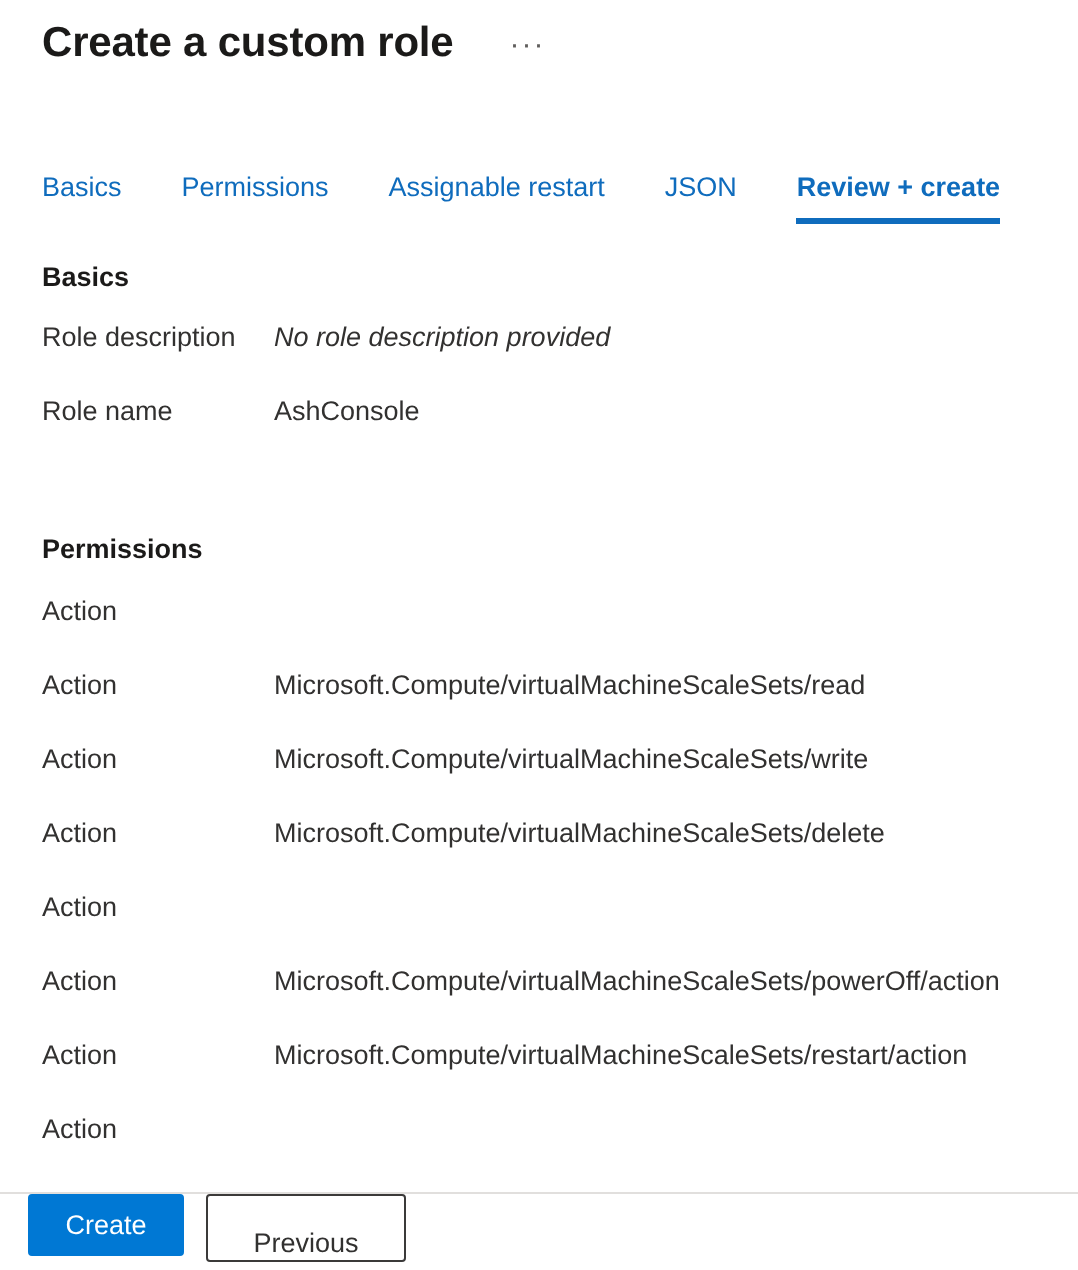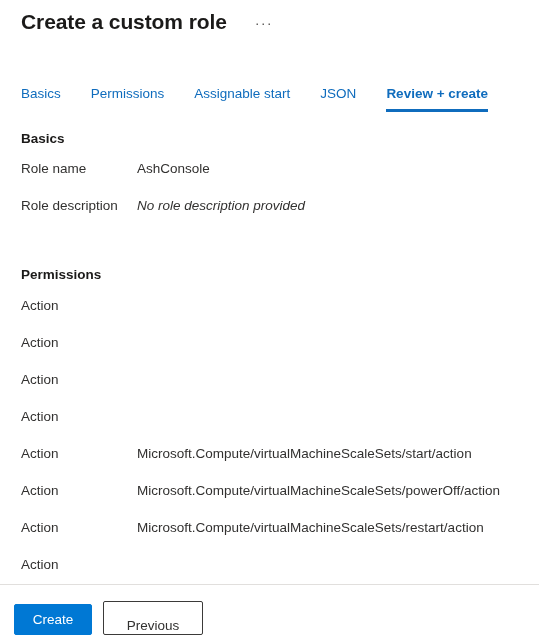--- a/index.html
+++ b/index.html
@@ -105,25 +105,25 @@
     font-style: italic;
     color: #323130;
   }
 
   
   .footer {
     position: absolute;
     left: 0;
     right: 0;
     bottom: 0;
-    height: 51px;
+    height: 39px;
     border-top: 1px solid #e1dfdd;
     background: #ffffff;
     display: flex;
-    align-items: flex-end;
+    align-items: flex-start;
     padding-left: 14px;
     box-sizing: border-box;
   }
   .btn {
     font-family: "Liberation Sans", sans-serif;
     font-size: 13.5px;
     height: 31px;
     min-width: 72px;
     padding: 0 14px;
     cursor: pointer;
@@ -150,56 +150,58 @@
 <body>
 
 <div class="page-header">
   <div class="page-title">Create a custom role</div>
   <div class="more-menu">···</div>
 </div>
 
 <div class="tab-bar">
   <div class="tab">Basics</div>
   <div class="tab">Permissions</div>
-  <div class="tab">Assignable start</div>
+  <div class="tab">Assignable restart</div>
   <div class="tab">JSON</div>
   <div class="tab active">Review + create</div>
 </div>
 
 <div class="content">
 
   <div class="section-title">Basics</div>
 
   <div class="kv-row">
+    <div class="kv-label">Role description</div>
+    <div class="kv-value placeholder">No role description provided</div>
+  </div>
+
+  <div class="kv-row">
     <div class="kv-label">Role name</div>
     <div class="kv-value">AshConsole</div>
   </div>
 
-  <div class="kv-row">
-    <div class="kv-label">Role description</div>
-    <div class="kv-value placeholder">No role description provided</div>
-  </div>
-
   <div class="section-title permissions-title">Permissions</div>
 
   <div class="kv-row">
     <div class="kv-label">Action</div>
   </div>
   <div class="kv-row">
     <div class="kv-label">Action</div>
-  </div>
-  <div class="kv-row">
-    <div class="kv-label">Action</div>
-  </div>
-  <div class="kv-row">
-    <div class="kv-label">Action</div>
-  </div>
-  <div class="kv-row">
-    <div class="kv-label">Action</div>
-    <div class="kv-value">Microsoft.Compute/virtualMachineScaleSets/start/action</div>
+    <div class="kv-value">Microsoft.Compute/virtualMachineScaleSets/read</div>
+  </div>
+  <div class="kv-row">
+    <div class="kv-label">Action</div>
+    <div class="kv-value">Microsoft.Compute/virtualMachineScaleSets/write</div>
+  </div>
+  <div class="kv-row">
+    <div class="kv-label">Action</div>
+    <div class="kv-value">Microsoft.Compute/virtualMachineScaleSets/delete</div>
+  </div>
+  <div class="kv-row">
+    <div class="kv-label">Action</div>
   </div>
   <div class="kv-row">
     <div class="kv-label">Action</div>
     <div class="kv-value">Microsoft.Compute/virtualMachineScaleSets/powerOff/action</div>
   </div>
   <div class="kv-row">
     <div class="kv-label">Action</div>
     <div class="kv-value">Microsoft.Compute/virtualMachineScaleSets/restart/action</div>
   </div>
   <div class="kv-row">

